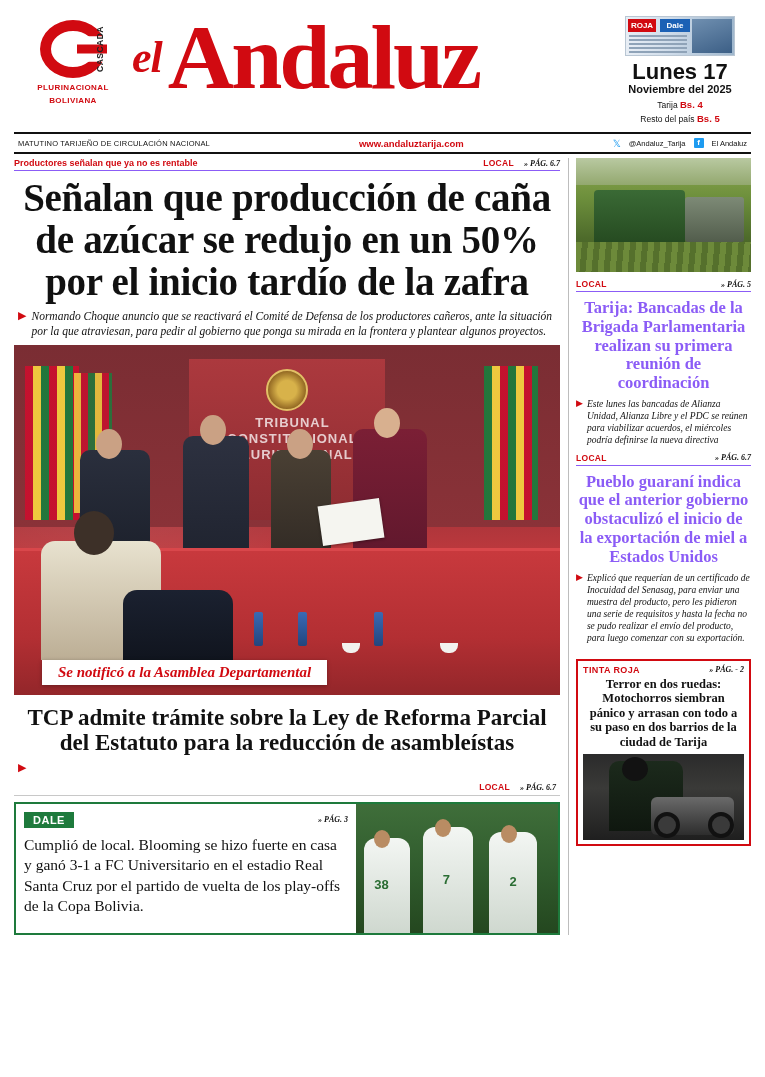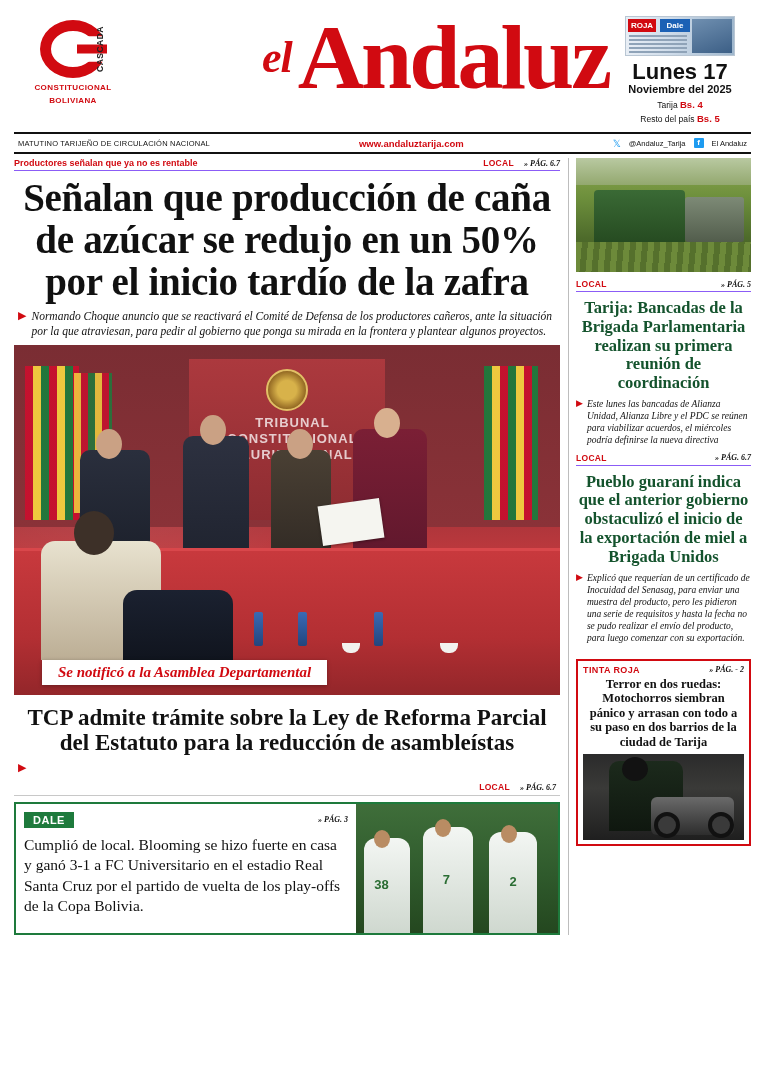--- a/index.html
+++ b/index.html
@@ -68,21 +68,21 @@
     color: #d10a11;
     letter-spacing: 0.4px;
     text-align: center;
     line-height: 1.25;
     margin-top: 3px;
   }
   .title-block {
     flex: 1;
     display: flex;
     align-items: center;
-    justify-content: flex-end;
+    justify-content: flex-start;
     padding-top: 2px;
   }
   .title-el {
     font-family: "Liberation Serif", serif;
     font-size: 44px;
     font-weight: bold;
     font-style: italic;
     color: #d10a11;
     margin-right: 6px;
     letter-spacing: -1px;
@@ -489,21 +489,21 @@
   .r-wheel { position:absolute; bottom:8%; width:16px;height:16px;border-radius:50%;background:#1a1a1a;}
   .r-field { position:absolute; left:0;right:0;bottom:0;height:26%;
     background: repeating-linear-gradient(95deg,#6d8a3a 0 6px,#55702c 6px 12px); }
 
   .r-head {
     font-family: "Liberation Serif", serif;
     font-size: 16.5px;
     font-weight: bold;
     line-height: 1.14;
     text-align: center;
-    color: #14532d;
+    color: #8b5cf6;
     padding: 3px 2px 5px 2px;
   }
   .r-lede {
     display: flex; gap: 4px;
     padding-bottom: 6px;
   }
   .r-lede-text {
     font-family: "Liberation Serif", serif;
     font-style: italic;
     font-size: 9.5px;
@@ -559,21 +559,21 @@
 <div class="page">
 
   <div class="masthead">
 
     <div class="logo-block">
       <div class="logo-mark">
         <div class="logo-c"></div>
         <div class="logo-bar"></div>
         <div class="logo-cascada">CASCADA</div>
       </div>
-      <div class="logo-sub">CONSTITUCIONAL</div>
+      <div class="logo-sub">PLURINACIONAL</div>
       <div class="logo-sub">BOLIVIANA</div>
     </div>
 
     <div class="title-block">
       <span class="title-el">el</span>
       <span class="title-andaluz">Andaluz</span>
     </div>
 
     <div class="date-block">
       <div class="mini-paper">
@@ -705,21 +705,21 @@
       <div class="r-head">Tarija: Bancadas de la Brigada Parlamentaria realizan su primera reunión de coordinación</div>
       <div class="r-lede">
         <span class="r-arrow">▶</span>
         <span class="r-lede-text">Este lunes las bancadas de Alianza Unidad, Alianza Libre y el PDC se reúnen para viabilizar acuerdos, el miércoles podría definirse la nueva directiva</span>
       </div>
 
       <div class="kicker-row">
         <span class="sect-label">LOCAL</span>
         <span class="pag">» PÁG. 6.7</span>
       </div>
-      <div class="r-head">Pueblo guaraní indica que el anterior gobierno obstaculizó el inicio de la exportación de miel a Brigada Unidos</div>
+      <div class="r-head">Pueblo guaraní indica que el anterior gobierno obstaculizó el inicio de la exportación de miel a Estados Unidos</div>
       <div class="r-lede">
         <span class="r-arrow">▶</span>
         <span class="r-lede-text">Explicó que requerían de un certificado de Inocuidad del Senasag, para enviar una muestra del producto, pero les pidieron una serie de requisitos y hasta la fecha no se pudo realizar el envío del producto, para luego comenzar con su exportación.</span>
       </div>
 
       <div class="tinta-box">
         <div class="tinta-head">
           <span class="tinta-tag">TINTA ROJA</span>
           <span class="pag">» PÁG. - 2</span>
         </div>

